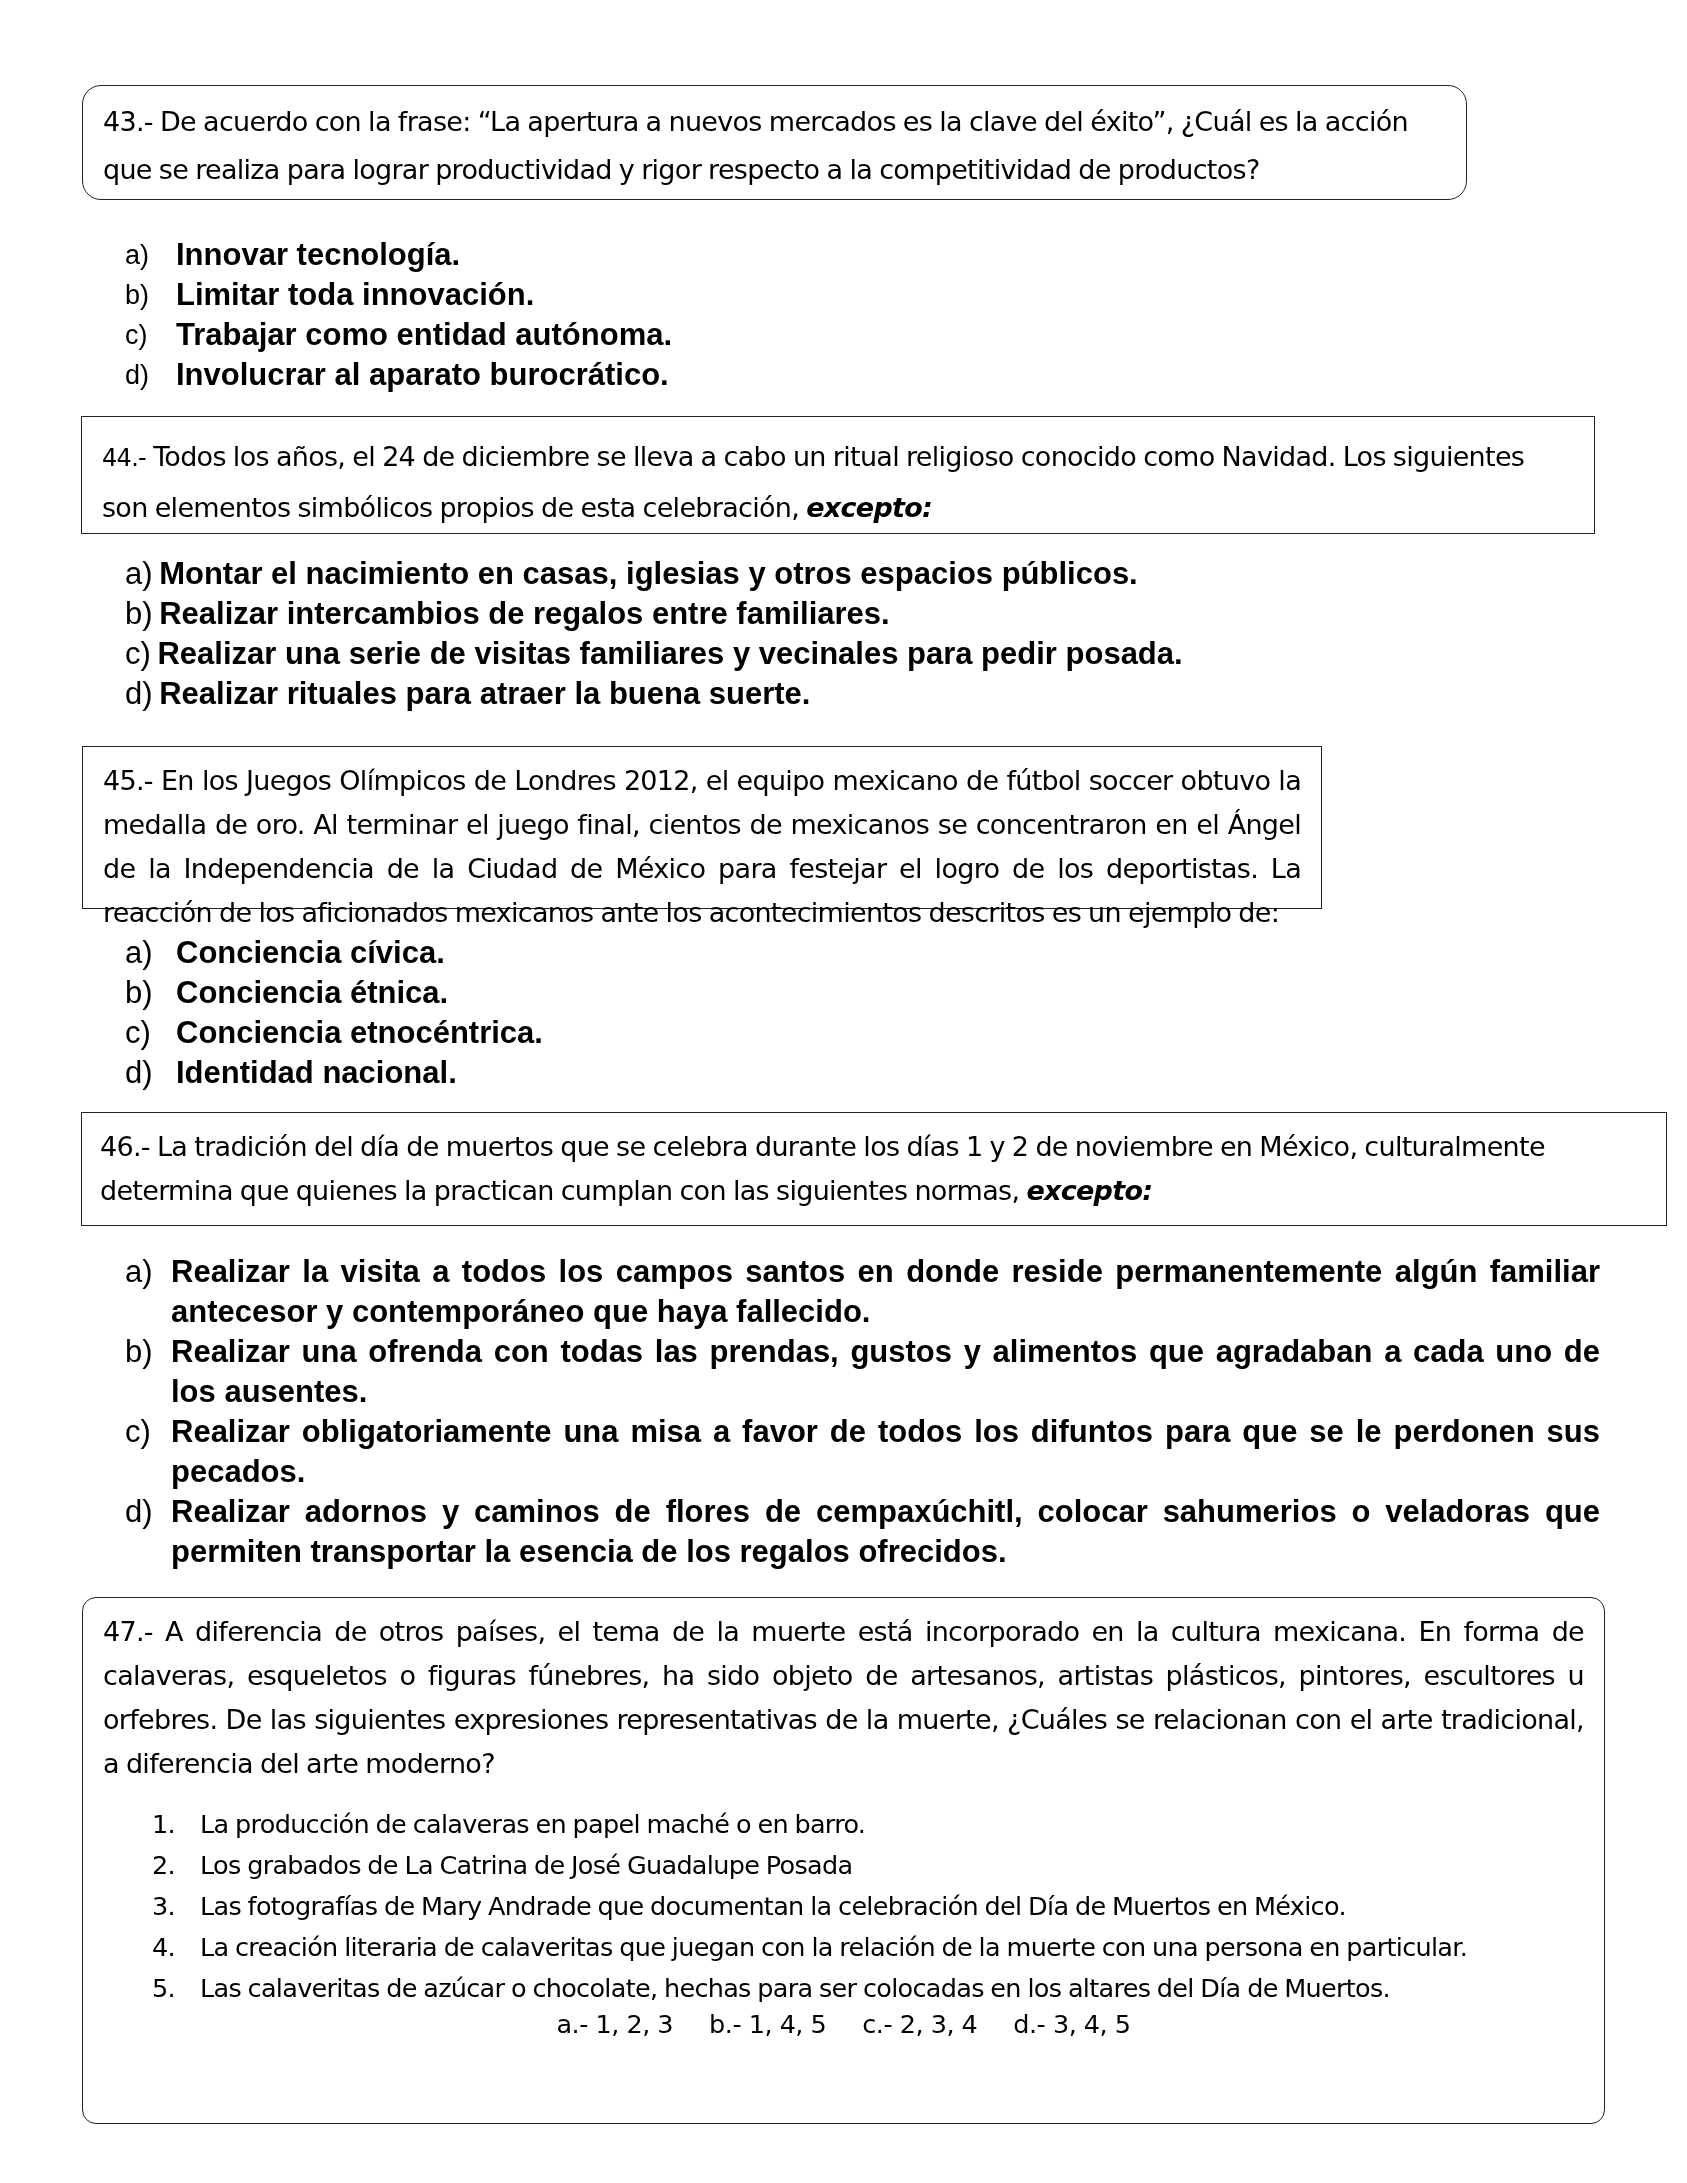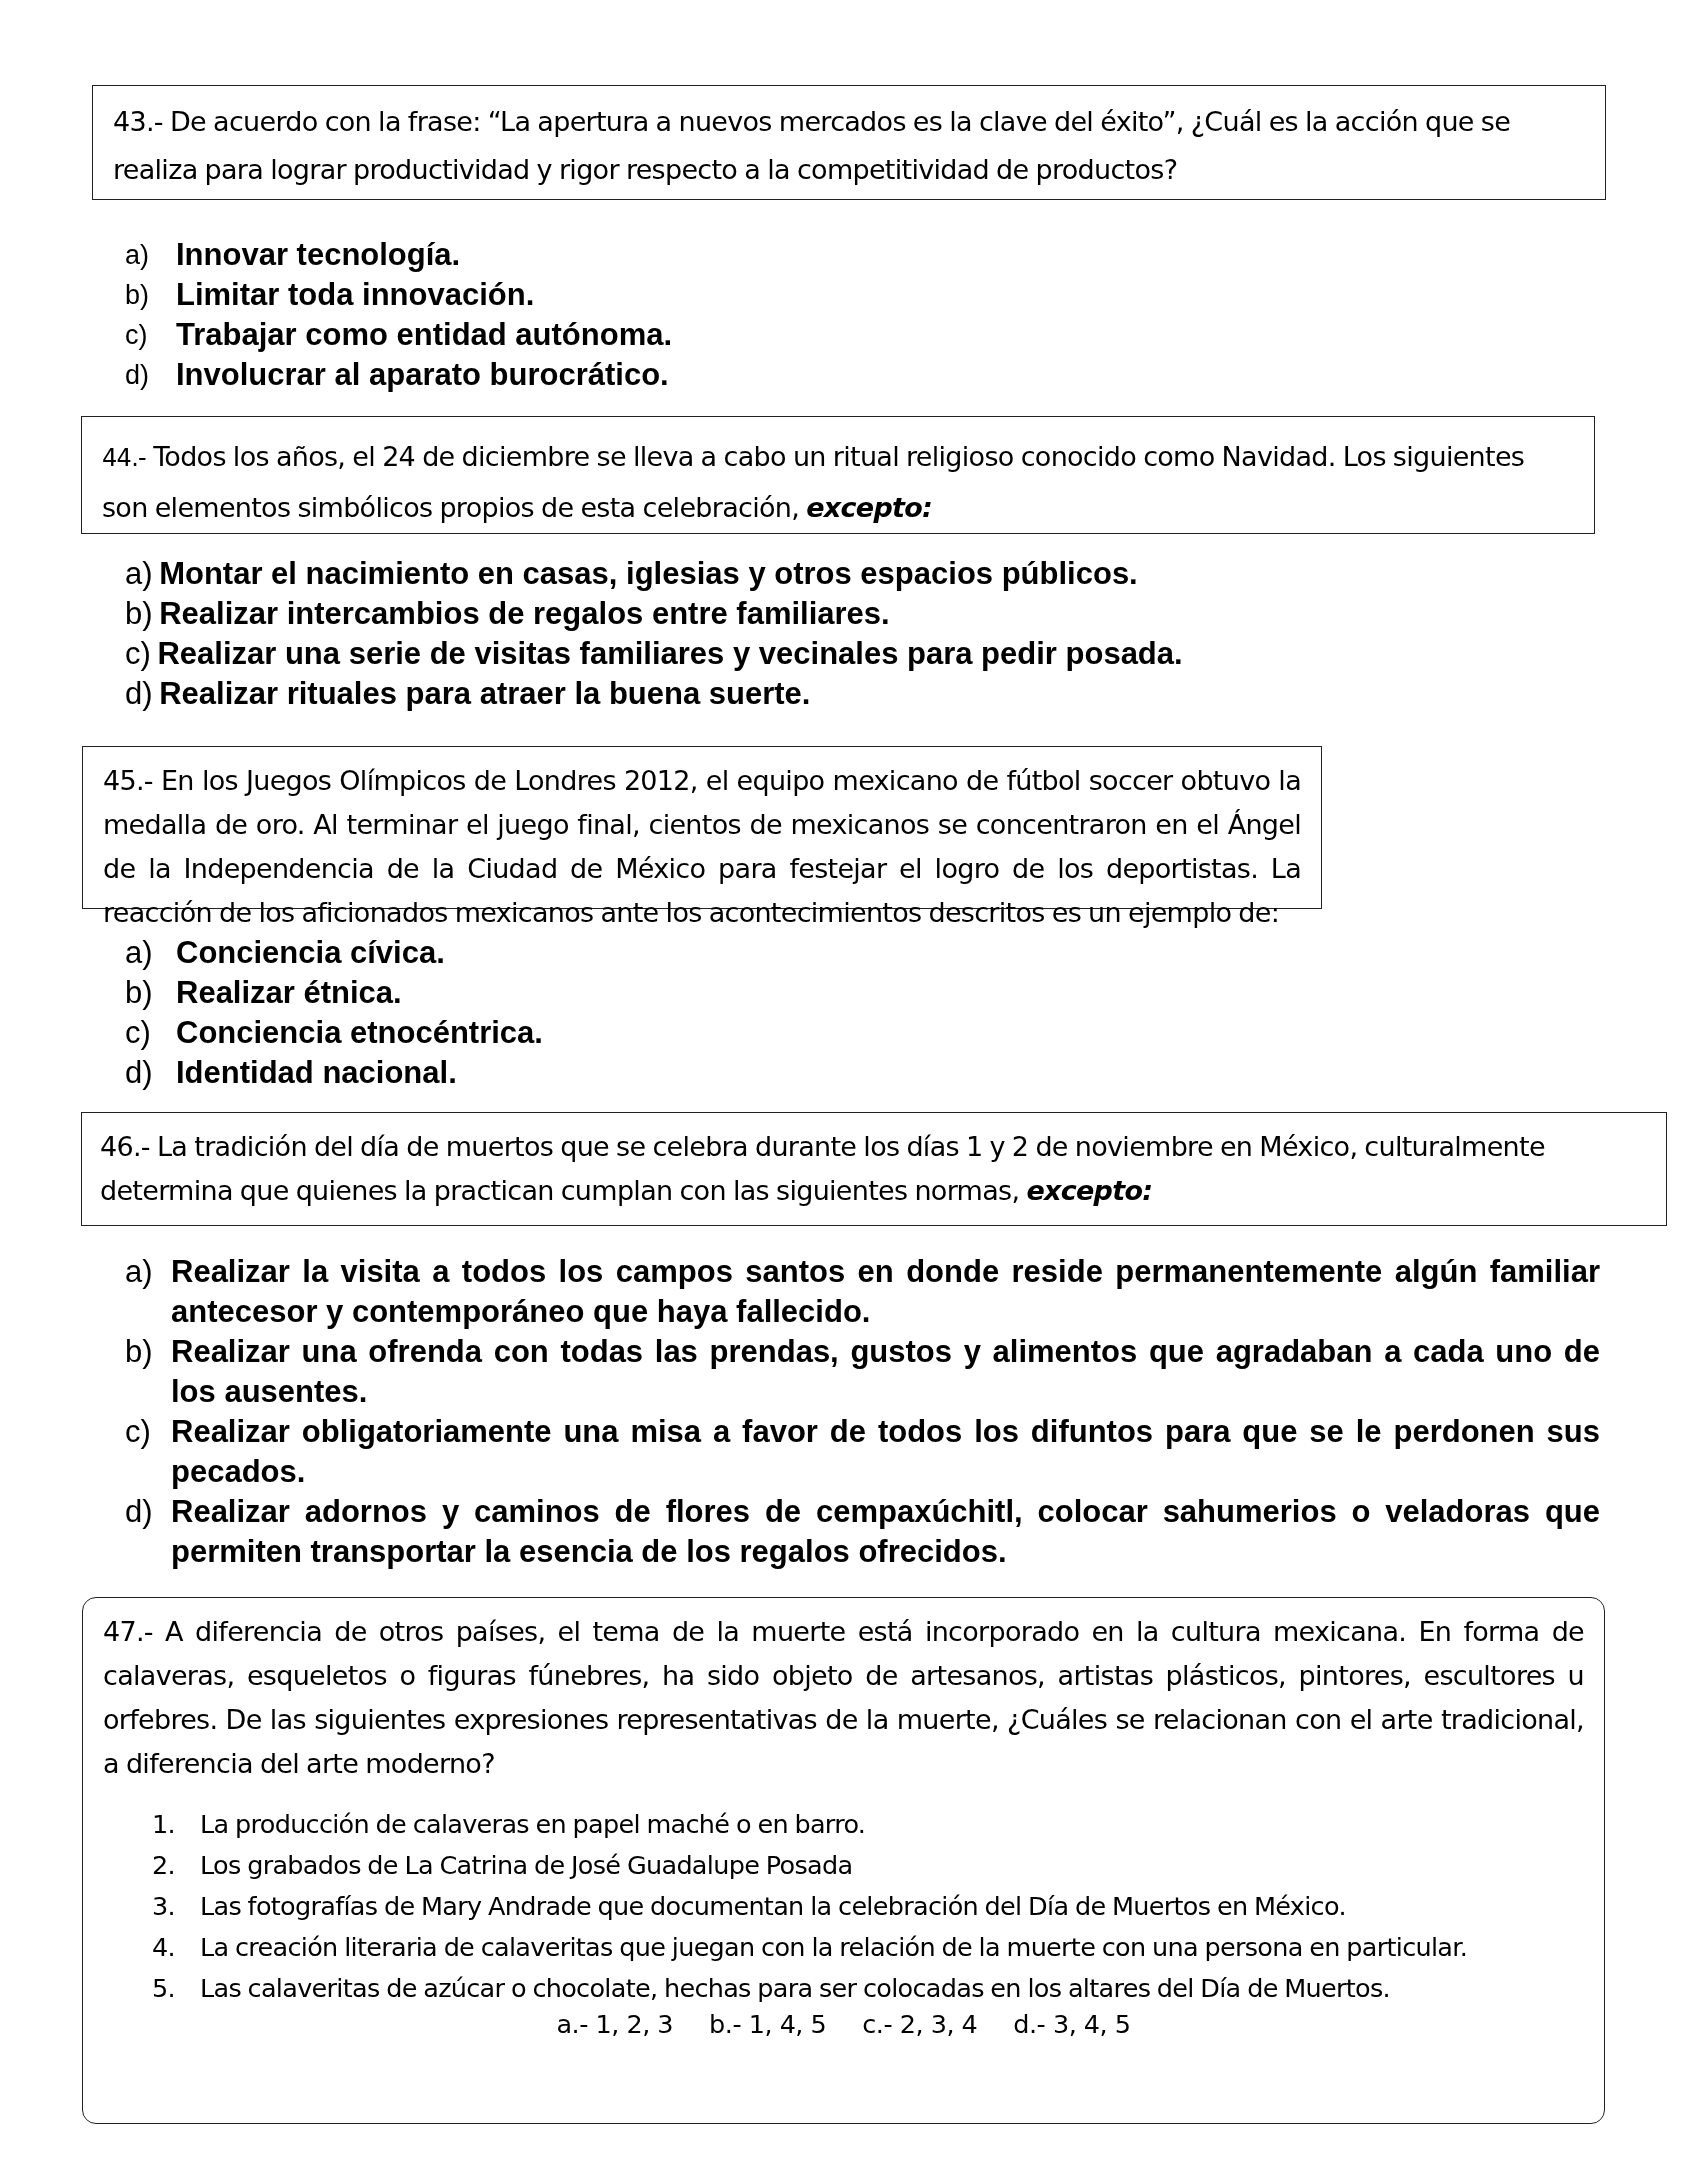--- a/index.html
+++ b/index.html
@@ -86,21 +86,21 @@
       justify-content: center;
       gap: 36px;
       font-family: "DejaVu Sans", sans-serif;
       font-size: 25.5px;
       letter-spacing: -0.5px;
     }
   </style>
 </head>
 <body>
 
-<div class="qbox" style="left:92px; top:85px; width:1514px; height:115px; padding:11.5px 20px 0 20px;">
+<div class="qbox" style="left:82px; top:85px; width:1385px; height:115px; padding:11.5px 20px 0 20px;border-radius:19px;">
   <p class="qtext" style="line-height:48px;">
     <span>43.-</span>
     <span>De acuerdo con la frase: “La apertura a nuevos mercados es la clave del éxito”, ¿Cuál es la acción que se realiza para lograr productividad y rigor respecto a la competitividad de productos?</span>
   </p>
 </div>
 <ul class="options" style="left:125px; top:235px; width:989px;">
   <li class="opt opt43">
     <span class="letter">a)</span>
     <span class="text">Innovar tecnología.</span>
   </li>
@@ -150,21 +150,21 @@
     <span>En los Juegos Olímpicos de Londres 2012, el equipo mexicano de fútbol soccer obtuvo la medalla de oro. Al terminar el juego final, cientos de mexicanos se concentraron en el Ángel de la Independencia de la Ciudad de México para festejar el logro de los deportistas. La reacción de los aficionados mexicanos ante los acontecimientos descritos es un ejemplo de:</span>
   </p>
 </div>
 <ul class="options" style="left:125px; top:933px; width:989px;">
   <li class="opt opt45">
     <span class="letter">a)</span>
     <span class="text">Conciencia cívica.</span>
   </li>
   <li class="opt opt45">
     <span class="letter">b)</span>
-    <span class="text">Realizar étnica.</span>
+    <span class="text">Conciencia étnica.</span>
   </li>
   <li class="opt opt45">
     <span class="letter">c)</span>
     <span class="text">Conciencia etnocéntrica.</span>
   </li>
   <li class="opt opt45">
     <span class="letter">d)</span>
     <span class="text">Identidad nacional.</span>
   </li>
 </ul>

